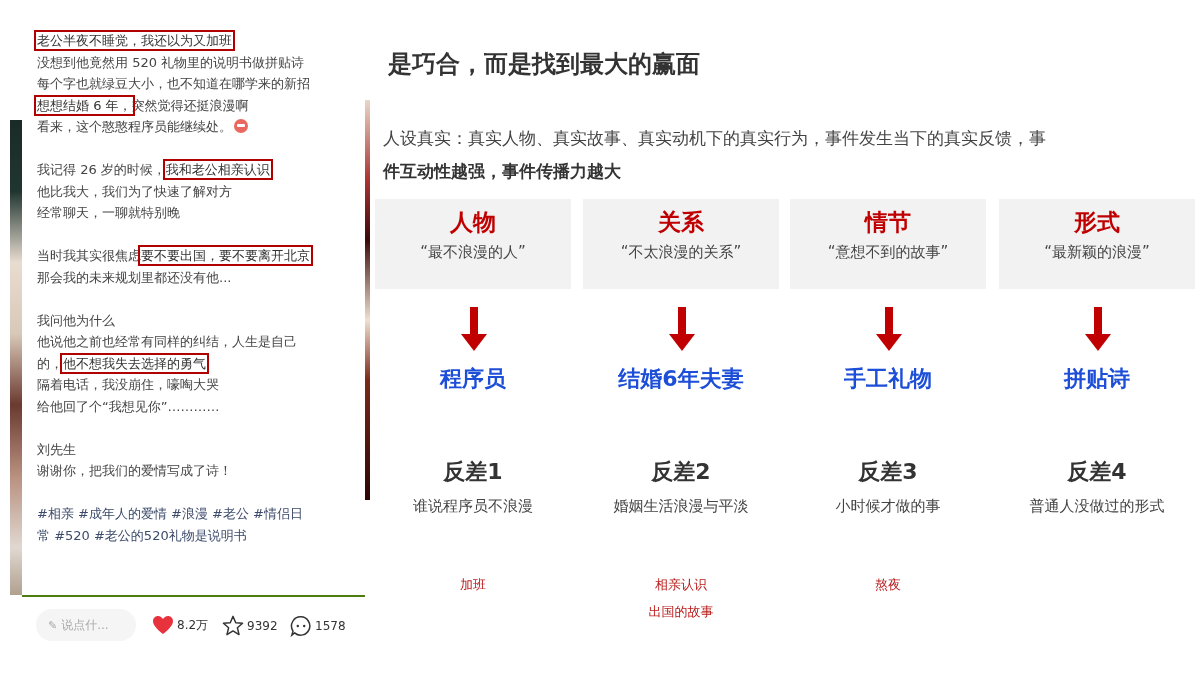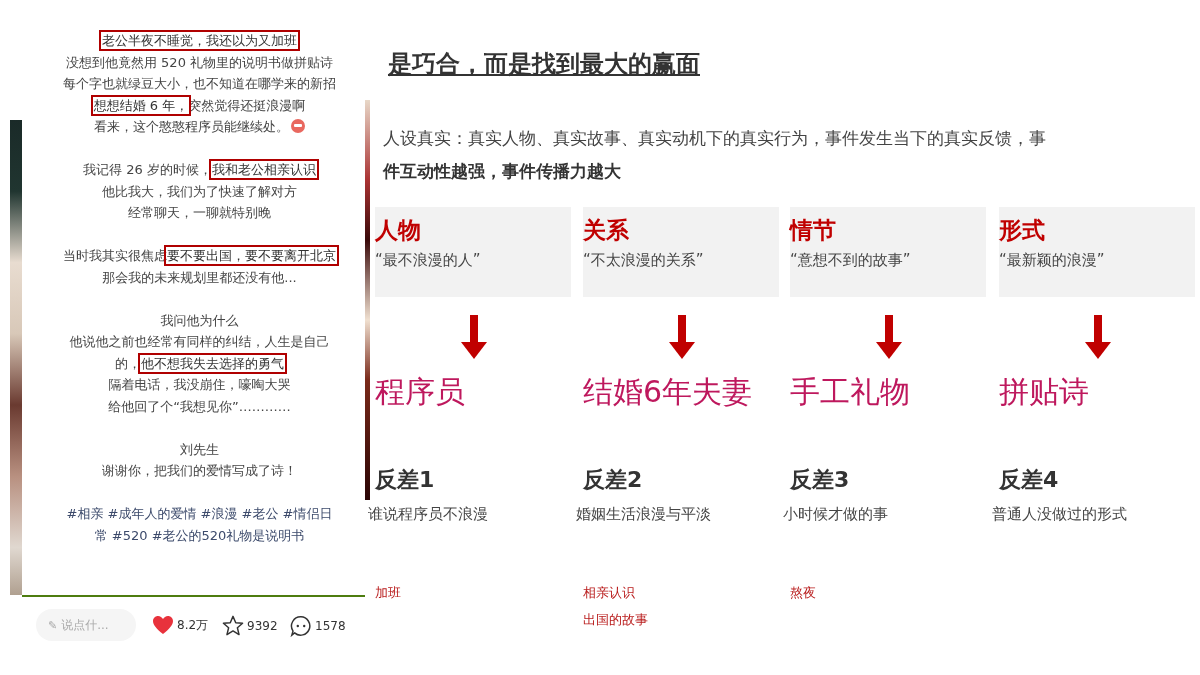--- a/index.html
+++ b/index.html
@@ -3,42 +3,42 @@
 <meta charset="utf-8">
 <style>
   * { box-sizing: border-box; margin: 0; padding: 0; }
   html, body { width: 1200px; height: 675px; overflow: hidden; background: #ffffff; }
   body { position: relative; font-family: "DejaVu Sans", "Liberation Sans", sans-serif; color: #333; }
 
   
   .slide { position: absolute; left: 0; top: 0; width: 1200px; height: 675px; }
   .slide-title { position: absolute; left: 300px; top: 48px; width: 400px; text-align: right;
     font-size: 24px; font-weight: bold; color: #333; white-space: nowrap; overflow: hidden; direction: rtl; }
-  .slide-title span { direction: ltr; unicode-bidi: bidi-override; text-decoration: underline; }
+  .slide-title span { direction: ltr; unicode-bidi: bidi-override; }
   .intro { position: absolute; left: 383px; top: 122px; width: 800px; font-size: 17px; line-height: 33px; color: #444; }
   .intro .bold { font-weight: bold; color: #333; }
 
   .cols { position: absolute; left: 375px; top: 199px; width: 825px; height: 440px; }
-  .col { position: absolute; top: 8px; width: 196px; height: 440px; }
+  .col { position: absolute; top: 0; width: 196px; height: 440px; text-align: center; }
   .col .card { width: 196px; height: 90px; background: #f2f2f2; padding-top: 6px; }
   .col .card .h { font-size: 23px; font-weight: bold; color: #c00000; line-height: 34px; }
   .col .card .q { font-size: 15px; color: #444; line-height: 26px; }
   .col .arrow { position: absolute; left: 86px; top: 108px; width: 26px; height: 44px; }
-  .col .role { position: absolute; left: 0; top: 165px; width: 196px; font-size: 30px; font-weight: normal; color: #be185d; }
+  .col .role { position: absolute; left: 0; top: 165px; width: 196px; font-size: 22px; font-weight: bold; color: #1d4ed8; }
   .col .contrast { position: absolute; left: 0; top: 258px; width: 196px; font-size: 22px; font-weight: bold; color: #333; }
   .col .desc { position: absolute; left: 0; top: 298px; width: 210px; margin-left: -7px; font-size: 15px; color: #444; }
   .col .note { position: absolute; left: 0; top: 372px; width: 196px; font-size: 13px; color: #b91c1c; line-height: 27px; }
 
   .photo-strip { position: absolute; left: 365px; top: 100px; width: 5px; height: 400px;
     background: linear-gradient(#e8d8c8 0%, #a33 20%, #3a0a0a 35%, #f0e0d0 55%, #7a2a1a 70%, #2a0505 100%); }
   .photo-strip-left { position: absolute; left: 10px; top: 120px; width: 12px; height: 475px;
     background: linear-gradient(#1a2a28 0%, #203530 15%, #e8dcd0 30%, #d8c8b8 45%, #6a3a30 60%, #b89080 75%, #e0d8d0 90%, #b0a090 100%); }
 
   
-  .post { position: absolute; left: 22px; top: 22px; width: 343px; height: 573px; background: #fff; text-align: center; }
+  .post { position: absolute; left: 22px; top: 22px; width: 343px; height: 573px; background: #fff; }
   .post-body { position: absolute; left: 15px; top: 8px; width: 325px; font-size: 13px; line-height: 21.5px; color: #444; }
   .post-body .line { white-space: nowrap; height: 21.5px; position: relative; }
   .post-body .gap { height: 21.5px; }
   .hl { outline: 2px solid #b00000; outline-offset: 1px; color: #333; }
   .emoji { display: inline-block; width: 14px; height: 14px; border-radius: 50%; background: #e9685f; vertical-align: -2px; margin-left: 2px; position: relative; }
   .emoji::after { content: ""; position: absolute; left: 3px; top: 5px; width: 8px; height: 3px; background: #fff; border-radius: 1px; }
   .tags { color: #3c4a6b; }
 
   .post-footer { position: absolute; left: 22px; top: 595px; width: 343px; height: 58px; background: #fff; border-top: 2px solid #4d7c0f; }
   .comment-box { position: absolute; left: 14px; top: 12px; width: 100px; height: 32px; border-radius: 16px; background: #f5f5f5;

